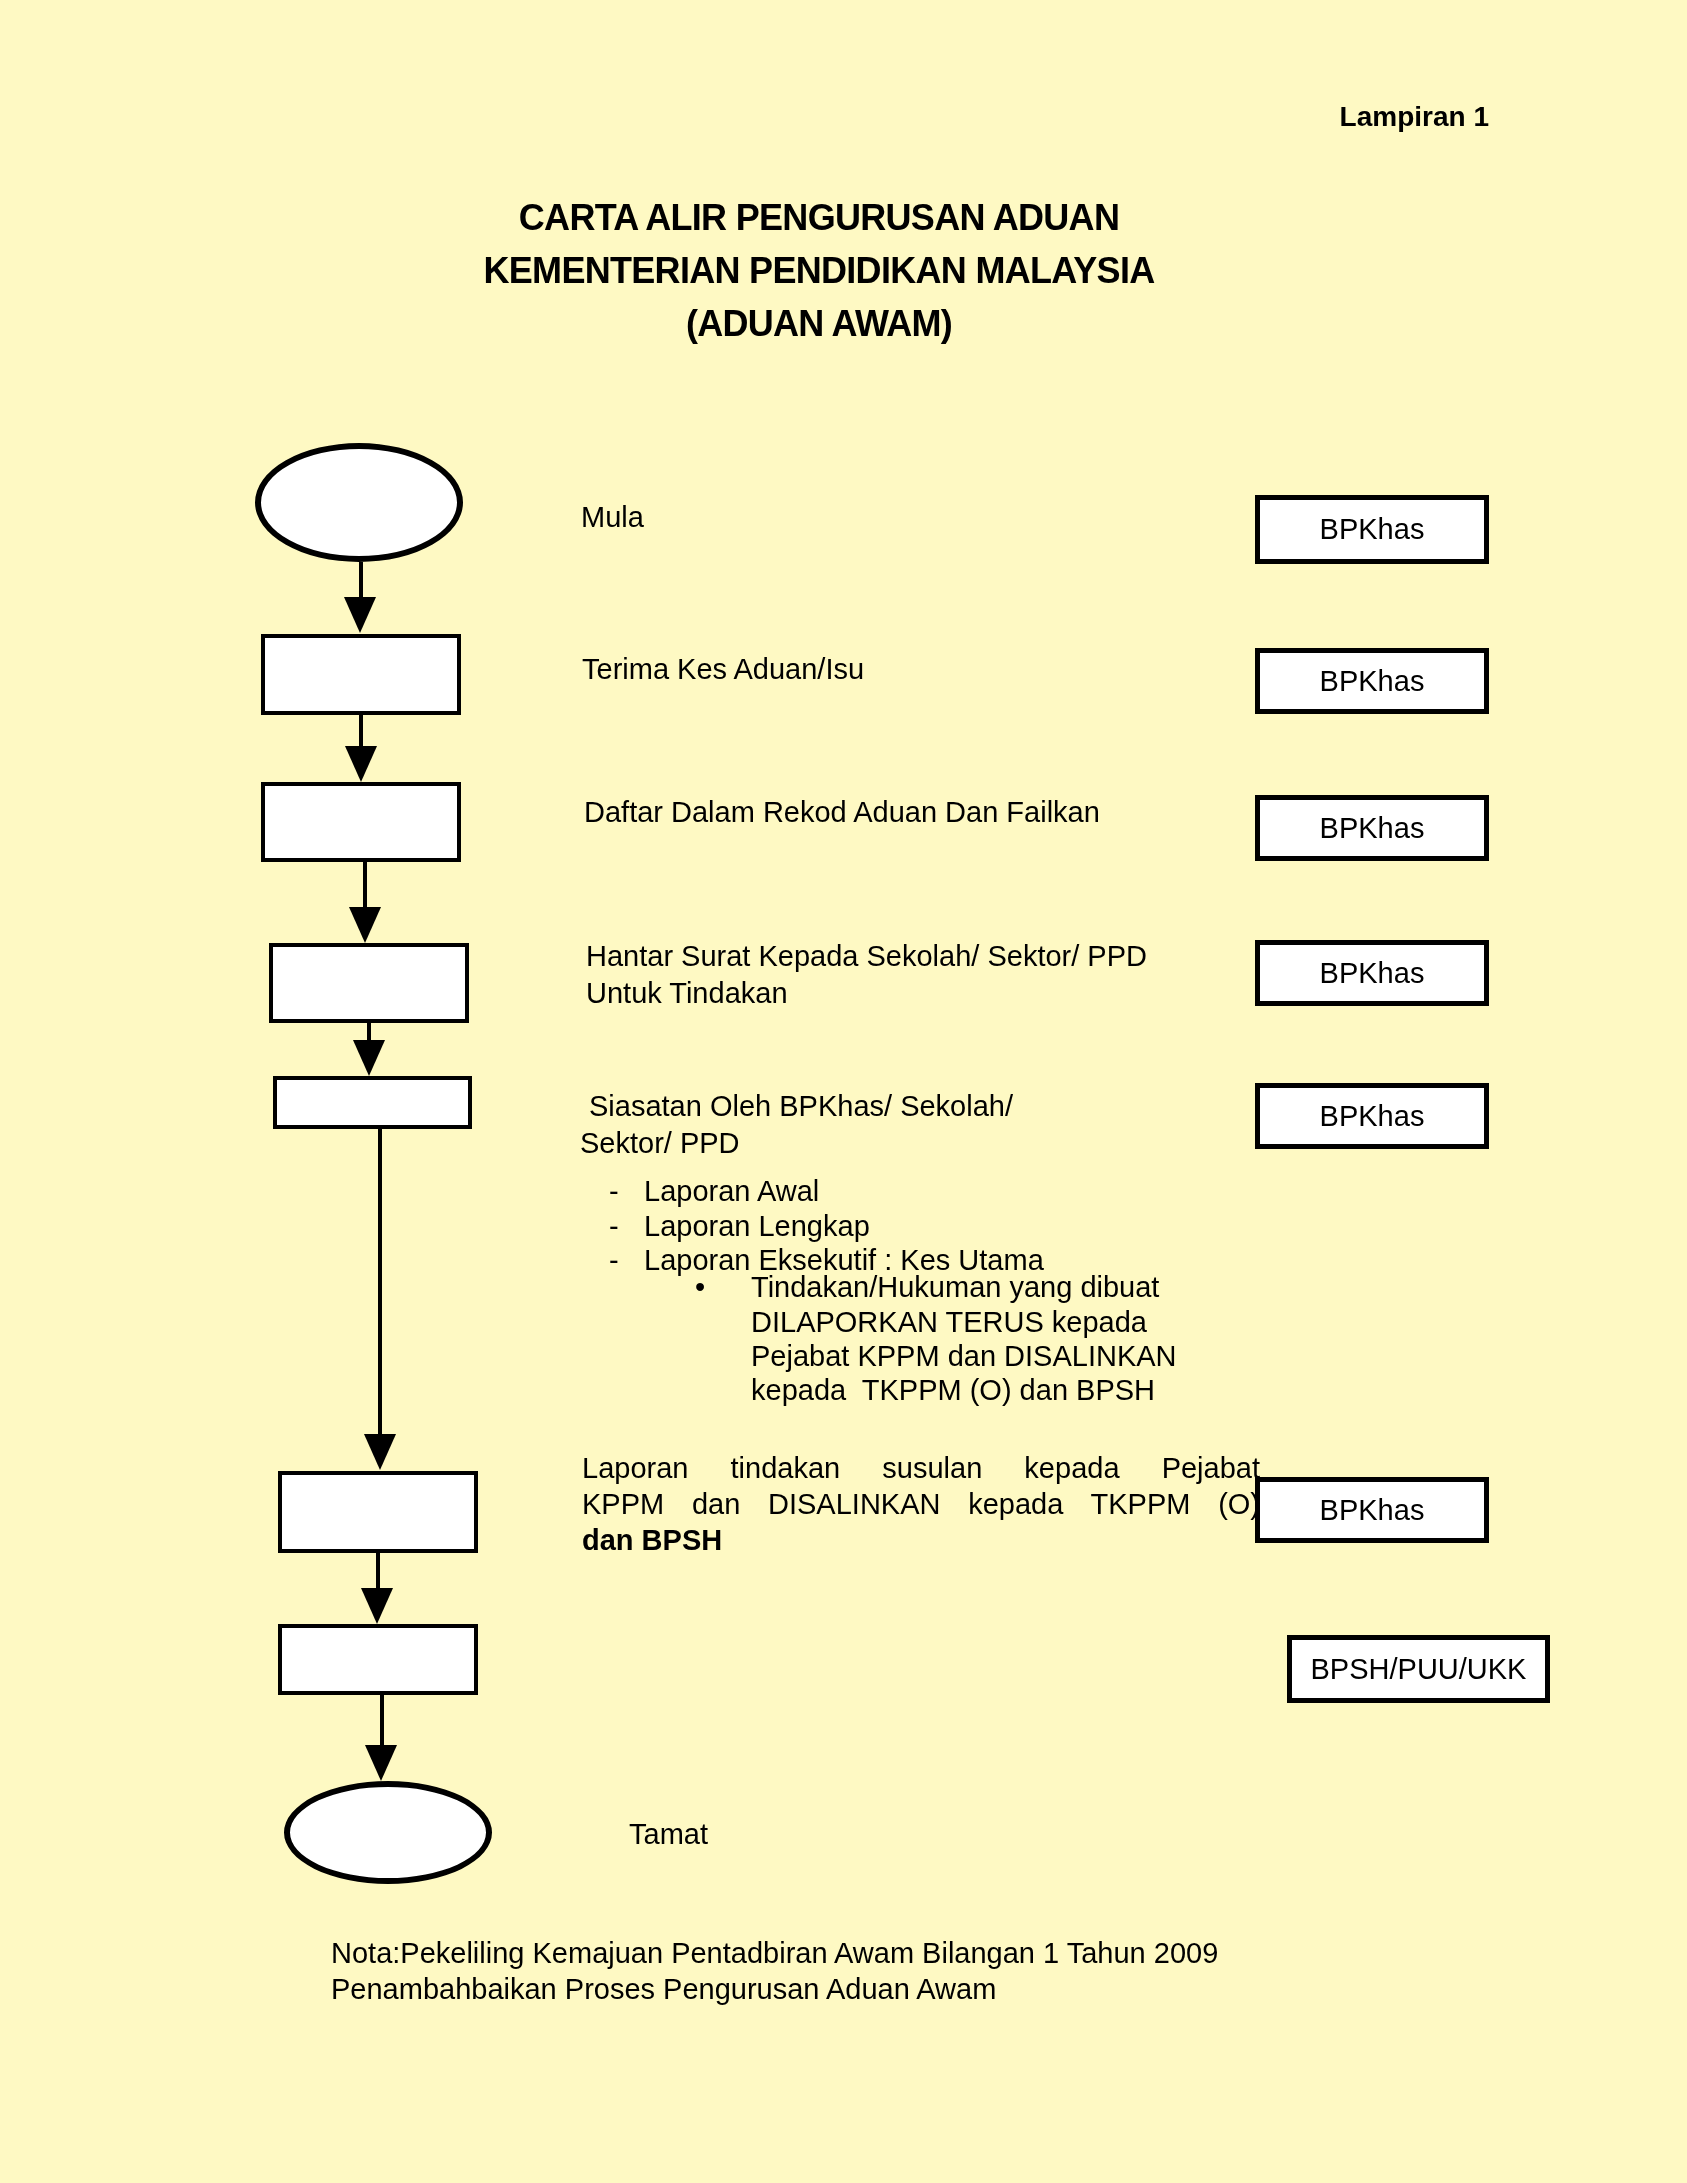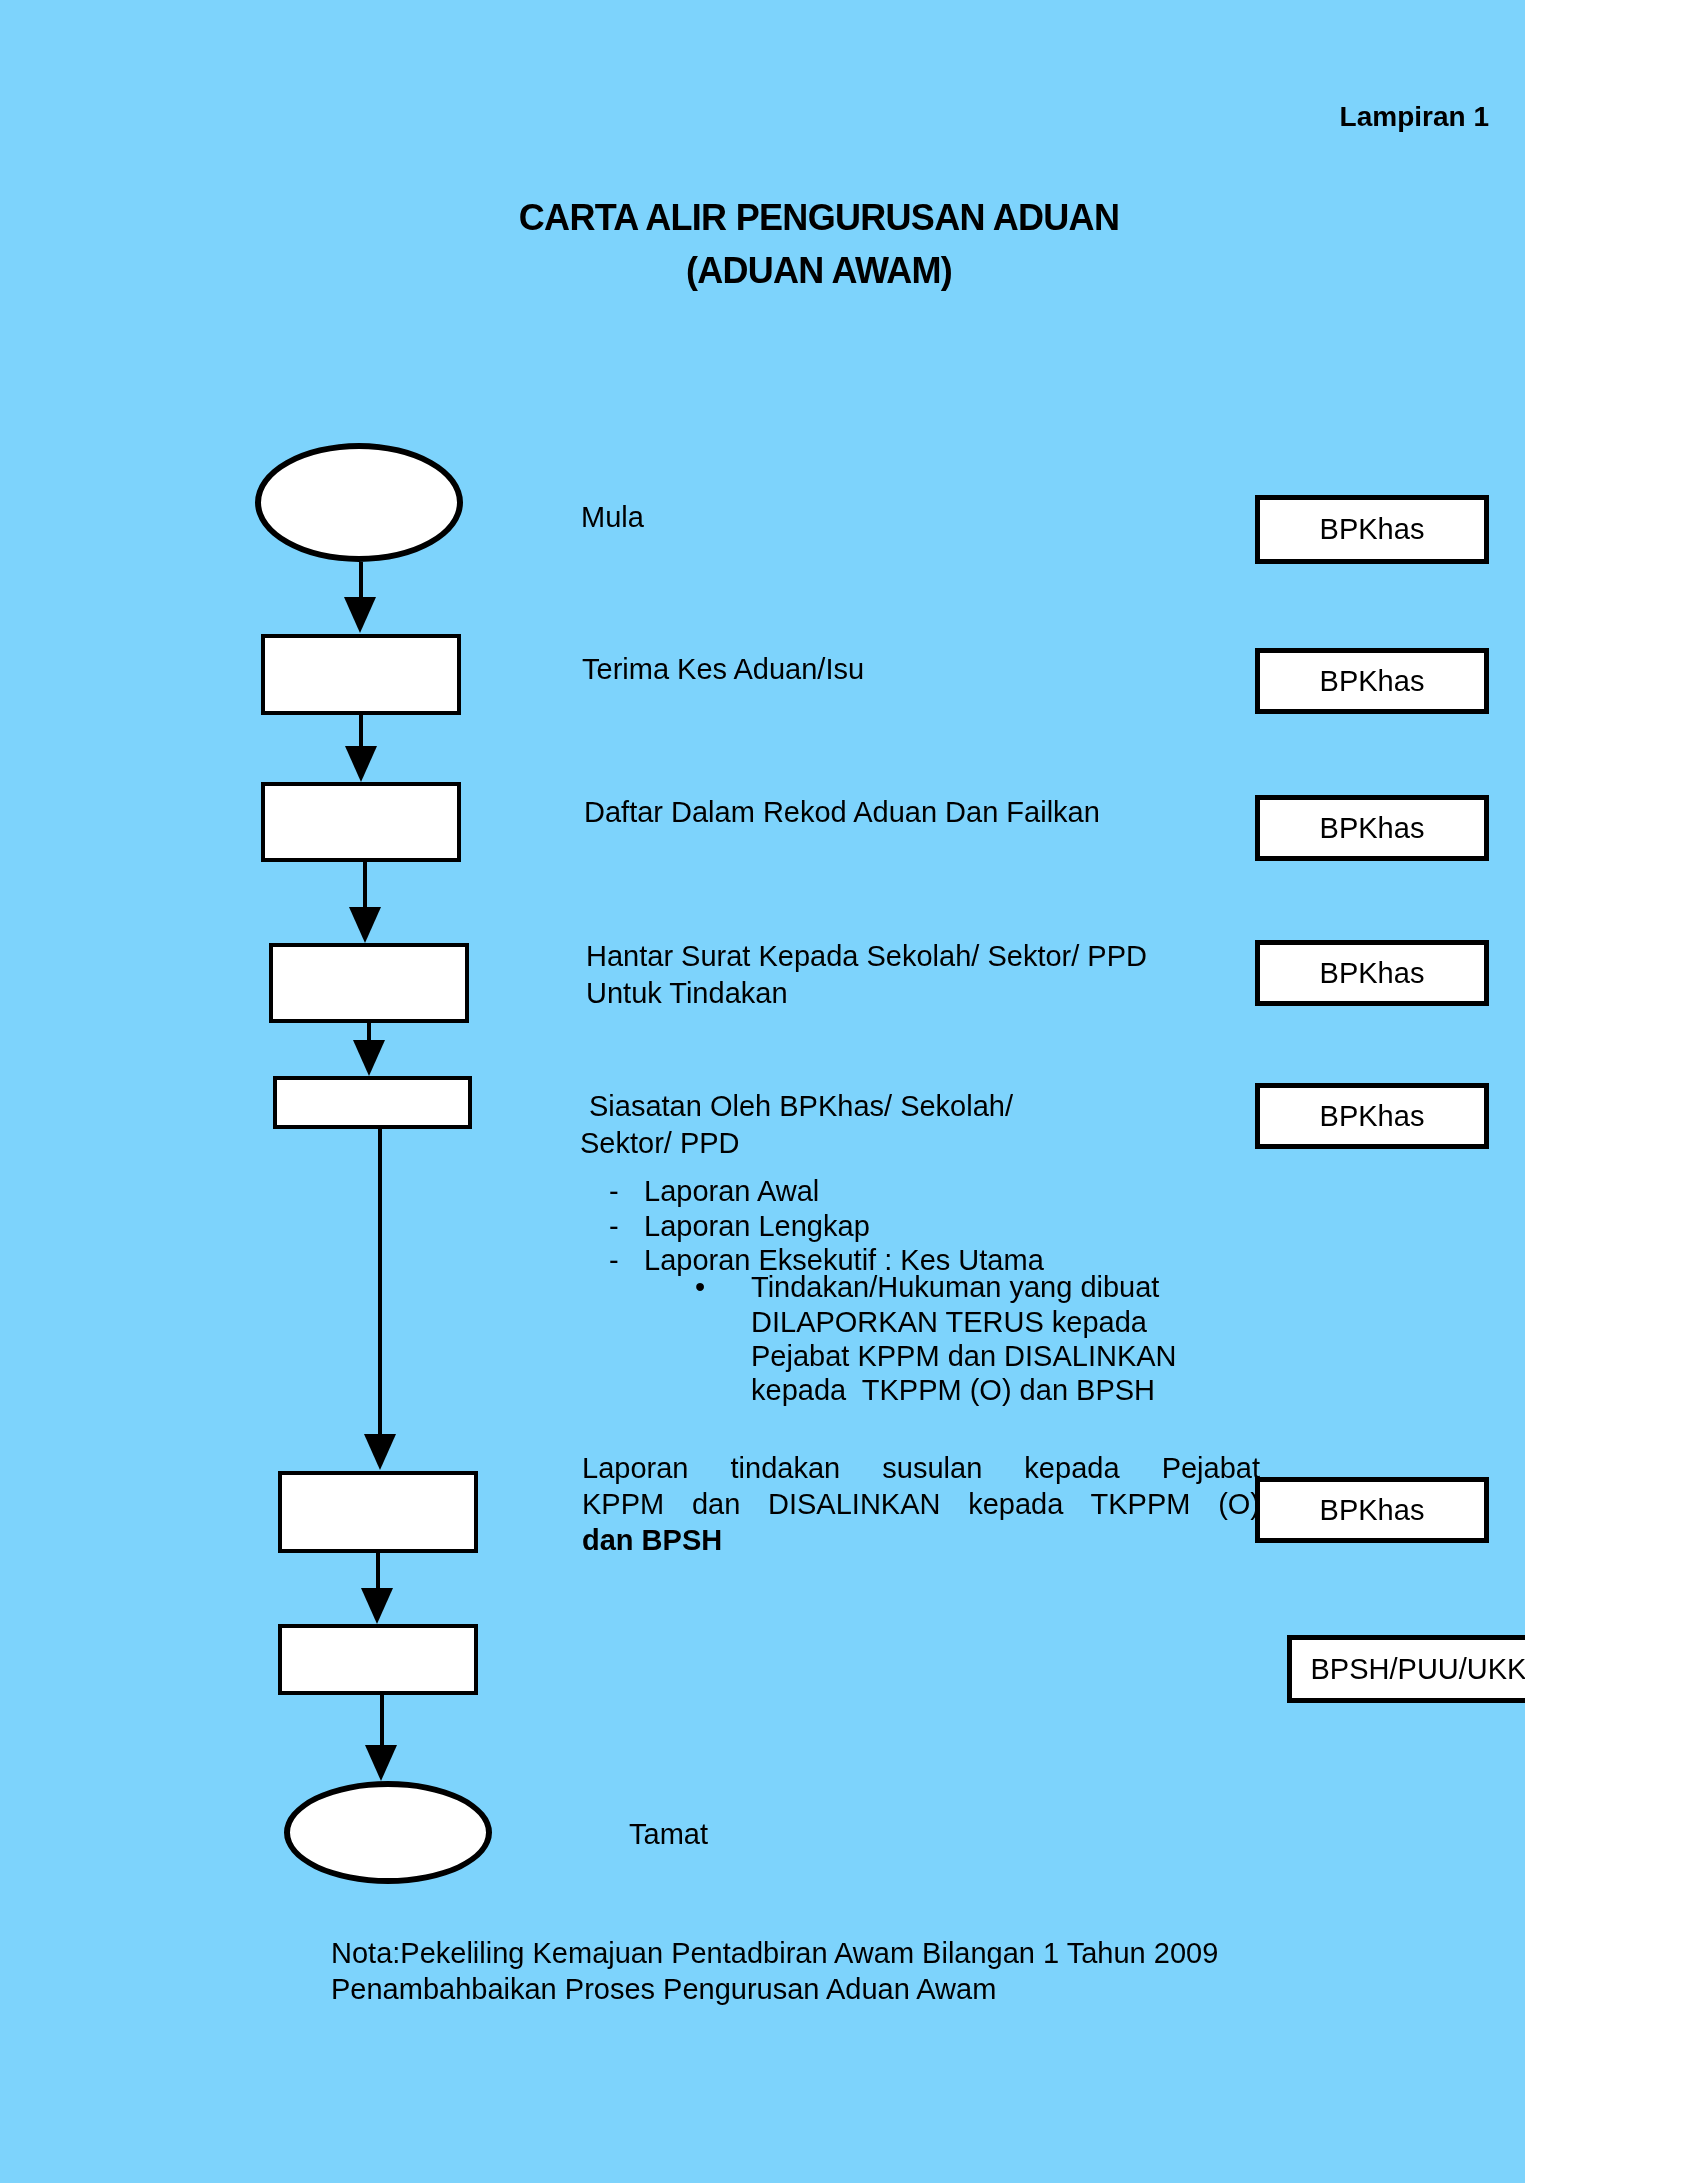--- a/index.html
+++ b/index.html
@@ -1,19 +1,19 @@
 <!DOCTYPE html>
 <html style="font-size:10.6px"><head>
 <meta charset="utf-8">
 <style>
   html,body{margin:0;padding:0;background:#ffffff;}
   #page{
     position:relative;
-    width:1525px;height:2183px;
-    background:#7dd3fc;
+    width:1687px;height:2183px;
+    background:#fef9c3;
     font-family:"Liberation Sans", sans-serif;
     color:#000;
     overflow:hidden;
   }
   .abs{position:absolute;}
   
   .lampiran{
     left:1158px;top:101px;width:331px;
     text-align:right;font-size:28px;font-weight:bold;
   }
@@ -63,20 +63,21 @@
   }
 </style>
 </head>
 <body>
 
 <div id="page">
 
   <div class="abs lampiran">Lampiran 1</div>
   <div class="abs title-block">
     <div>CARTA ALIR PENGURUSAN ADUAN</div>
+    <div>KEMENTERIAN PENDIDIKAN MALAYSIA</div>
     <div>(ADUAN AWAM)</div>
   </div>
 
   <div class="abs ellipse" style="left:255px;top:443px;width:208px;height:119px;"></div>
 
   <div class="abs stem" style="left:359px;top:562px;height:38px;"></div>
   <div class="abs head" style="left:344px;top:597px;"></div>
 
   <div class="abs rect" style="left:261px;top:634px;width:200px;height:81px;"></div>
 

